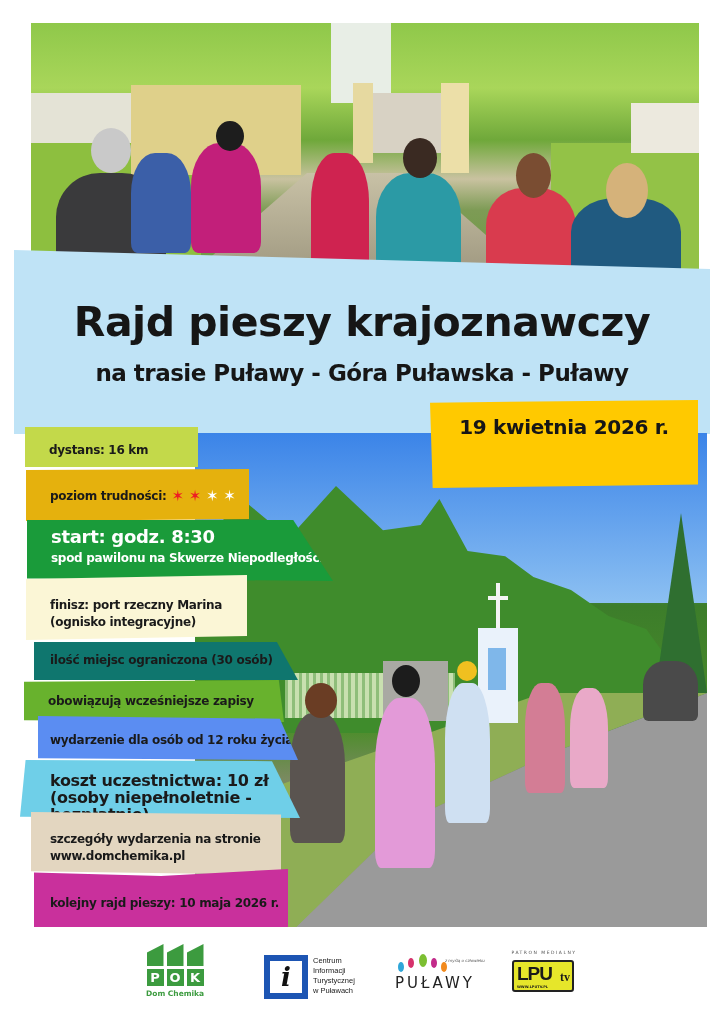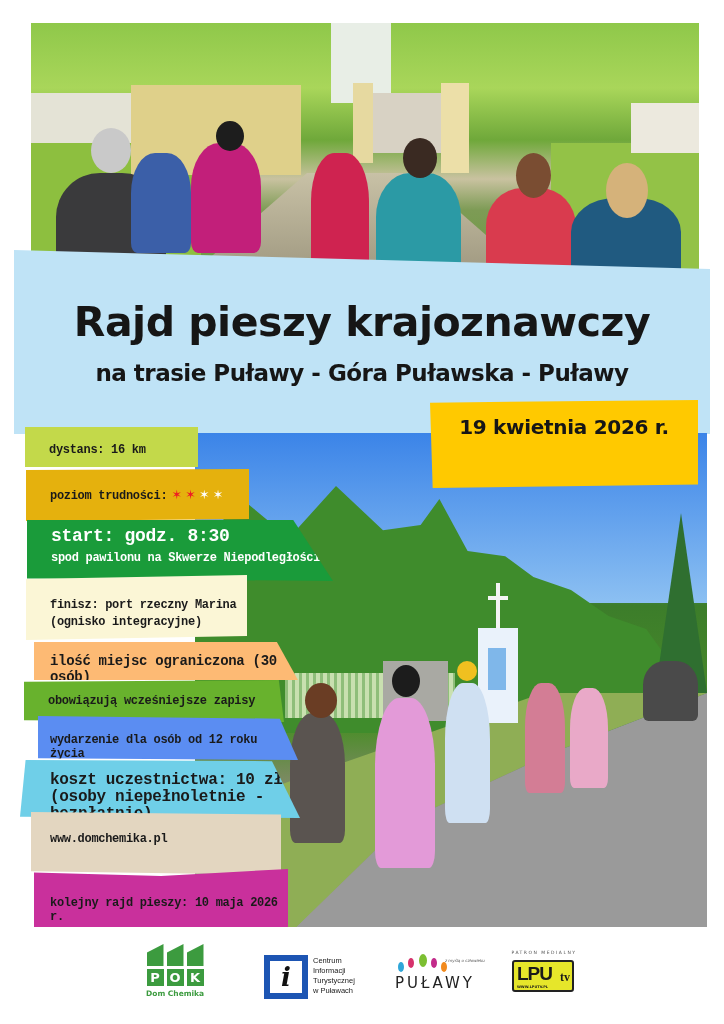--- a/index.html
+++ b/index.html
@@ -63,38 +63,38 @@
   
   .date-box {
     position: absolute; left: 430px; top: 400px; width: 268px; height: 88px;
     background: #ffc900;
     clip-path: polygon(0 3%, 100% 0, 100% 96%, 1% 100%);
     text-align: center; padding-top: 13px;
     font-weight: bold; font-size: 20px; line-height: 29px; letter-spacing: -0.3px;
   }
 
   
-  .stripe { position: absolute; font-weight: bold; letter-spacing: -0.3px; color: #1a1a1a; font-family: Liberation Mono, monospace; }
+  .stripe { position: absolute; font-weight: bold; letter-spacing: -0.3px; color: #1a1a1a; }
   .stripe .txt { position: absolute; left: 24px; }
   .s1 { left: 25px; top: 427px; width: 173px; height: 40px; background: #c3d94a; font-size: 12px; }
   .s1 .txt { top: 16px; }
   .s2 { left: 26px; top: 469px; width: 223px; height: 52px; background: #e5b10d; font-size: 12px;
         clip-path: polygon(0 2%, 100% 0, 100% 96%, 0 100%); }
   .s2 .txt { top: 20px; display:flex; align-items:center; gap:5px; }
   .star { font-size: 15px; line-height: 12px; }
   .star.on { color: #ee1c24; }
   .star.off { color: #ffffff; }
   .s3 { left: 27px; top: 520px; width: 306px; height: 61px; background: #1a9b3a; color:#ffffff;
         clip-path: polygon(0 0, 87% 0, 100% 100%, 0 96%); }
   .s3 .line1 { position:absolute; left: 24px; top: 6px; font-size: 18px; }
   .s3 .line2 { position:absolute; left: 24px; top: 31px; font-size: 12px; }
   .s4 { left: 26px; top: 575px; width: 221px; height: 65px; background: #fbf6d6; font-size: 12px;
         clip-path: polygon(0 6%, 100% 0, 100% 94%, 0 100%); }
   .s4 .txt { top: 22px; line-height: 17px; }
-  .s5 { left: 34px; top: 642px; width: 264px; height: 38px; background: #fdba74; font-size: 14px;
+  .s5 { left: 34px; top: 642px; width: 264px; height: 38px; background: #0f766e; font-size: 12px;
         clip-path: polygon(0 0, 92% 0, 100% 100%, 0 100%); }
   .s5 .txt { left: 16px; top: 11px; }
   .s6 { left: 24px; top: 680px; width: 260px; height: 42px; background: #68b22d; font-size: 12px;
         clip-path: polygon(0 4%, 98% 0, 100% 100%, 0 96%); }
   .s6 .txt { top: 14px; }
   .s7 { left: 38px; top: 716px; width: 260px; height: 44px; background: #5b8df2; font-size: 12px;
         clip-path: polygon(0 0, 93% 6%, 100% 100%, 0 96%); }
   .s7 .txt { left: 12px; top: 17px; }
   .s8 { left: 20px; top: 760px; width: 280px; height: 58px; background: #6fcfe8; font-size: 16px;
         clip-path: polygon(2% 0, 90% 2%, 100% 100%, 0 98%); }
@@ -234,20 +234,21 @@
 
 <div class="stripe s8">
   <div class="txt">
     <div>koszt uczestnictwa: 10 zł</div>
     <div>(osoby niepełnoletnie - bezpłatnie)</div>
   </div>
 </div>
 
 <div class="stripe s9">
   <div class="txt">
+    <div>szczegóły wydarzenia na stronie</div>
     <div>www.domchemika.pl</div>
   </div>
 </div>
 
 <div class="stripe s10">
   <span class="txt">kolejny rajd pieszy: 10 maja 2026 r.</span>
 </div>
 
 <div class="logo-pok">
   <div class="pok-leaves">

